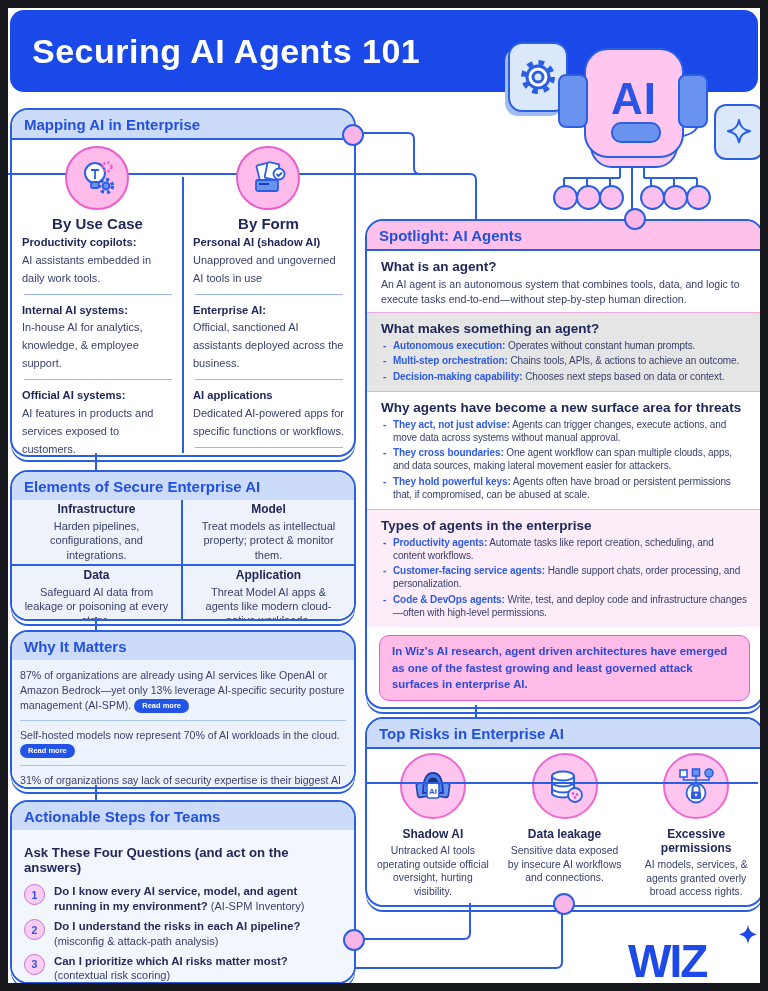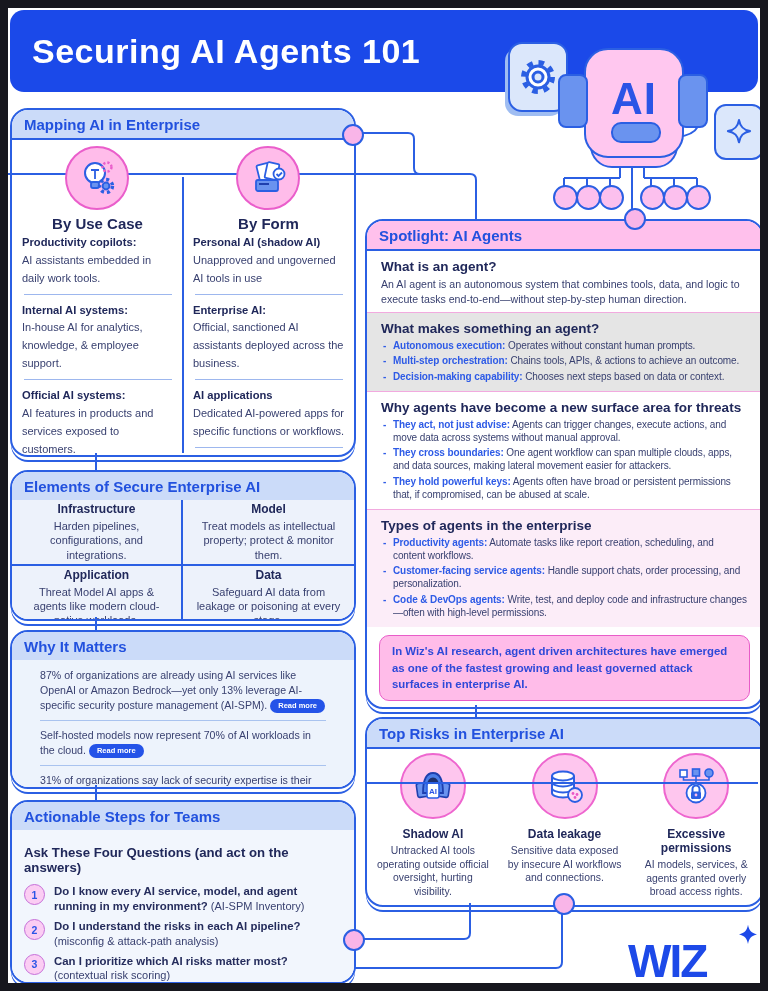--- a/index.html
+++ b/index.html
@@ -69,21 +69,21 @@
   .ecell{background:#edf2fb;display:flex;flex-direction:column;justify-content:center;
         align-items:center;padding:2px 12px;text-align:center;}
   .ecell:nth-child(1){border-right:2px solid var(--line);border-bottom:2px solid var(--line);}
   .ecell:nth-child(2){border-bottom:2px solid var(--line);}
   .ecell:nth-child(3){border-right:2px solid var(--line);}
   .ecell .etitle{font-weight:bold;font-size:12px;color:var(--dark);margin-bottom:3px;}
   .ecell .ebody{font-size:11px;color:var(--body);line-height:1.3;}
 
   
   #why{left:10px;top:630px;width:342px;height:155px;}
-  .why-body{position:absolute;left:0;right:0;top:28px;bottom:0;background:var(--tint);padding:8px 28px;}
+  .why-body{position:absolute;left:0;right:0;top:28px;bottom:0;background:var(--tint);padding:8px 8px;}
   .stat{font-size:10.6px;color:var(--body);line-height:1.4;}
   .why-body hr{border:none;border-top:1.5px solid #a9c3ef;margin:7px 0;}
   .pill{display:inline-block;background:#2453e8;color:#fff;font-size:7.5px;font-weight:bold;
         padding:2px 8px;border-radius:9px;vertical-align:1px;cursor:pointer;}
 
   
   #actionable{left:10px;top:800px;width:342px;height:180px;}
   .act-body{position:absolute;left:0;right:0;top:28px;bottom:0;background:#f2f6fd;padding:7px 12px;}
   .act-sub{font-weight:bold;font-size:13.2px;color:var(--dark);margin:8px 0 9px;}
   .qrow{display:flex;gap:9px;margin-bottom:6px;align-items:flex-start;}
@@ -259,26 +259,26 @@
     <div class="egrid">
       <div class="ecell">
         <div class="etitle">Infrastructure</div>
         <div class="ebody">Harden pipelines, configurations, and integrations.</div>
       </div>
       <div class="ecell">
         <div class="etitle">Model</div>
         <div class="ebody">Treat models as intellectual property; protect &amp; monitor them.</div>
       </div>
       <div class="ecell">
+        <div class="etitle">Data</div>
+        <div class="ebody">Safeguard AI data from leakage or poisoning at every stage.</div>
+      </div>
+      <div class="ecell">
         <div class="etitle">Application</div>
         <div class="ebody">Threat Model AI apps &amp; agents like modern cloud-native workloads.</div>
-      </div>
-      <div class="ecell">
-        <div class="etitle">Data</div>
-        <div class="ebody">Safeguard AI data from leakage or poisoning at every stage.</div>
       </div>
     </div>
   </div>
 
   <div class="box" id="why">
     <div class="box-header">Why It Matters</div>
     <div class="why-body">
       <div class="stat"><span>87% of organizations are already using AI services like OpenAI or Amazon Bedrock—yet only 13% leverage AI-specific security posture management (AI-SPM).</span> <span class="pill">Read more</span></div>
       <hr>
       <div class="stat"><span>Self-hosted models now represent 70% of AI workloads in the cloud.</span> <span class="pill">Read more</span></div>

